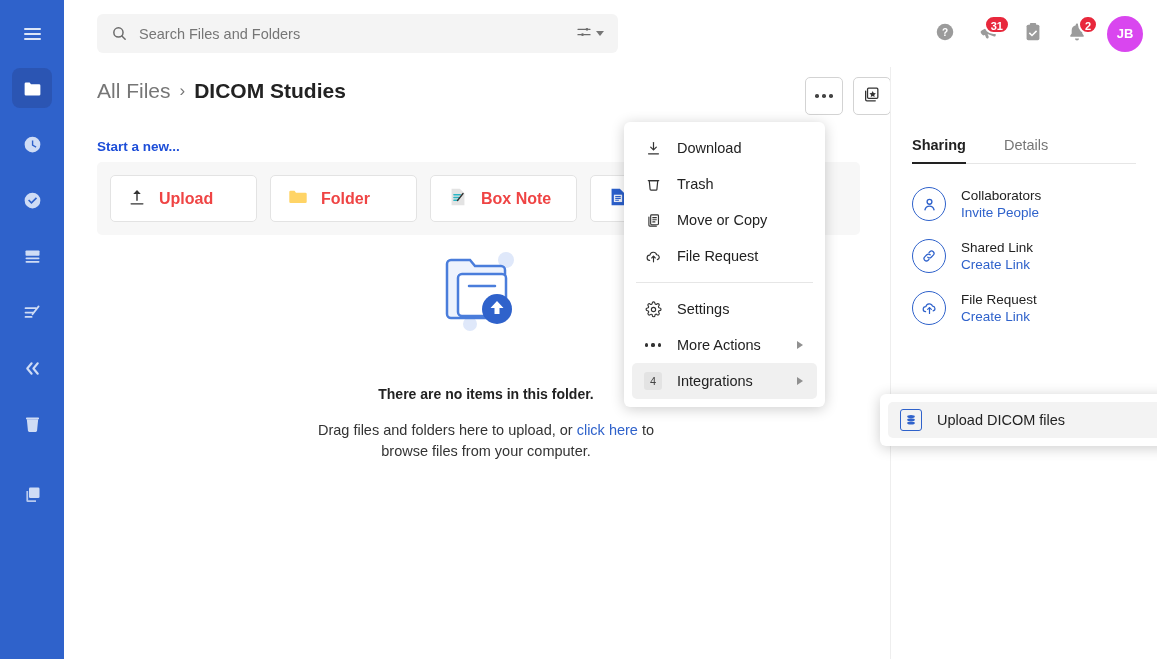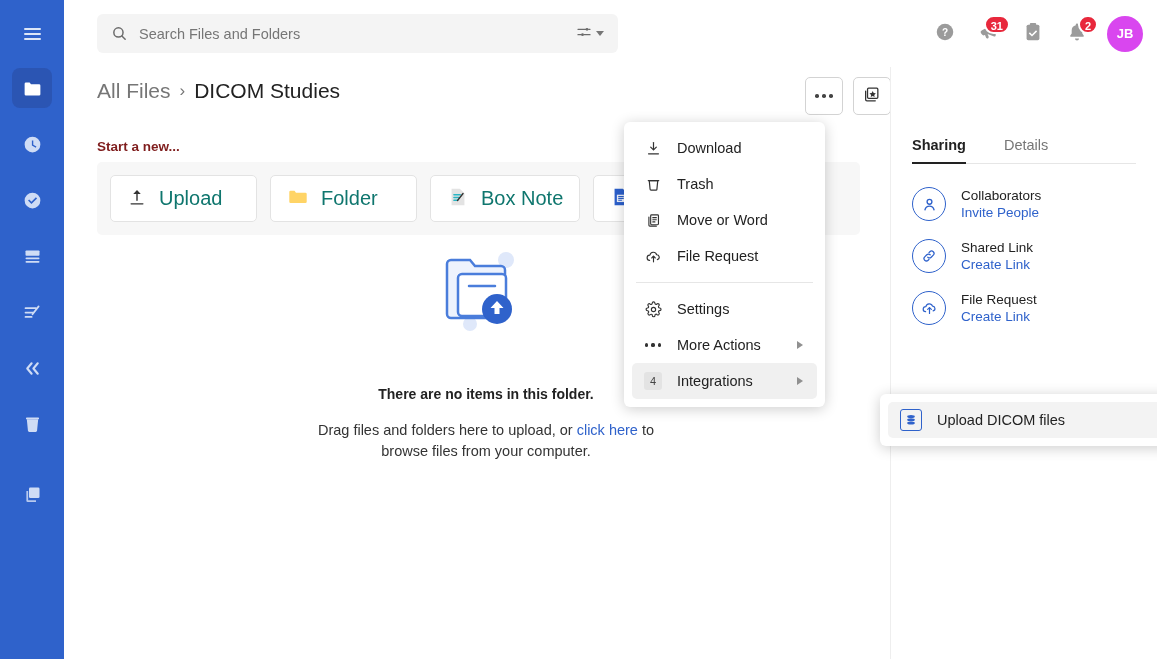--- a/index.html
+++ b/index.html
@@ -90,21 +90,21 @@
   .crumbrow {
     position: absolute; left: 0; top: 0; right: 0; height: 58px;
   }
   .breadcrumb {
     position: absolute; left: 33px; top: 12px;
     display: flex; align-items: center; gap: 9px;
     font-size: 21px;
   }
   .crumb-root { color: #767676; cursor: pointer; text-align: center; }
   .crumb-sep { color: #767676; font-size: 17px; }
-  .crumb-cur { color: #222; font-weight: normal; }
+  .crumb-cur { color: #222; font-weight: bold; }
 
   .hdr-actions {
     position: absolute; right: 14px; top: 10px;
     display: flex; align-items: center; gap: 10px;
   }
   .btn {
     height: 38px; border: 1px solid #d3d3d3; border-radius: 5px;
     background: #fff; display: flex; align-items: center; justify-content: center;
     cursor: pointer; font-size: 14.5px; color: #333;
   }
@@ -113,36 +113,36 @@
   .btn.primary {
     background: #2f62cb; border-color: #2f62cb; color: #fff;
     padding: 0 15px; gap: 11px; font-weight: bold;
   }
   .dots3 { display: flex; gap: 3.5px; }
   .dots3 i { width: 3.5px; height: 3.5px; border-radius: 50%; background: #444; display: block; }
 
   
   .startnew-title {
     position: absolute; left: 33px; top: 72px;
-    font-size: 13.5px; font-weight: bold; color: #7f1d1d;
+    font-size: 13.5px; font-weight: bold; color: #1d4ed8;
   }
   .startnew-panel {
     position: absolute; left: 33px; top: 95px;
     width: 763px; height: 73px;
     background: #f7f7f7; border-radius: 5px;
     display: flex; align-items: center; gap: 13px;
     padding: 0 13px; overflow: hidden;
   }
   .tile {
     height: 47px; min-width: 147px; background: #fff;
     border: 1px solid #e3e3e3; border-radius: 5px;
     display: flex; align-items: center; gap: 12px;
     padding: 0 16px; cursor: pointer; flex: 0 0 auto;
   }
-  .tile-label { font-size: 20px; font-weight: normal; color: #0f766e; white-space: nowrap; }
+  .tile-label { font-size: 16px; font-weight: bold; color: #ef4444; white-space: nowrap; }
 
   
   .empty {
     position: absolute; left: 7px; top: 175px; width: 830px;
     display: flex; flex-direction: column; align-items: center;
   }
   .empty-title {
     margin-top: 40px; font-size: 14px; font-weight: bold; color: #222;
   }
   .empty-sub {
@@ -574,21 +574,21 @@
     </div>
 
     <div class="mi">
       <span class="mi-icon">
         <svg width="17" height="17" viewBox="0 0 24 24" fill="none" stroke="#333" stroke-width="1.6">
           <rect x="8" y="4" width="11" height="14" rx="1.3"></rect>
           <path d="M5.5 7v11.7c0 .7.6 1.3 1.3 1.3H16" stroke-linecap="round"></path>
           <path d="M11 8h5M11 11h5M11 14h3" stroke-linecap="round"></path>
         </svg>
       </span>
-      <span class="mi-label">Move or Word</span>
+      <span class="mi-label">Move or Copy</span>
     </div>
 
 
     <div class="mi">
       <span class="mi-icon">
         <svg width="17" height="17" viewBox="0 0 24 24" fill="none" stroke="#333" stroke-width="1.6" stroke-linecap="round" stroke-linejoin="round">
           <path d="M6.5 17.5a3.7 3.7 0 01.4-7.4 4.9 4.9 0 019.5-.6 3.5 3.5 0 011 6.9"></path>
           <path d="M12 19.5v-7.8"></path>
             <path d="M9.5 14.1L12 11.6l2.5 2.5"></path>
         </svg>

